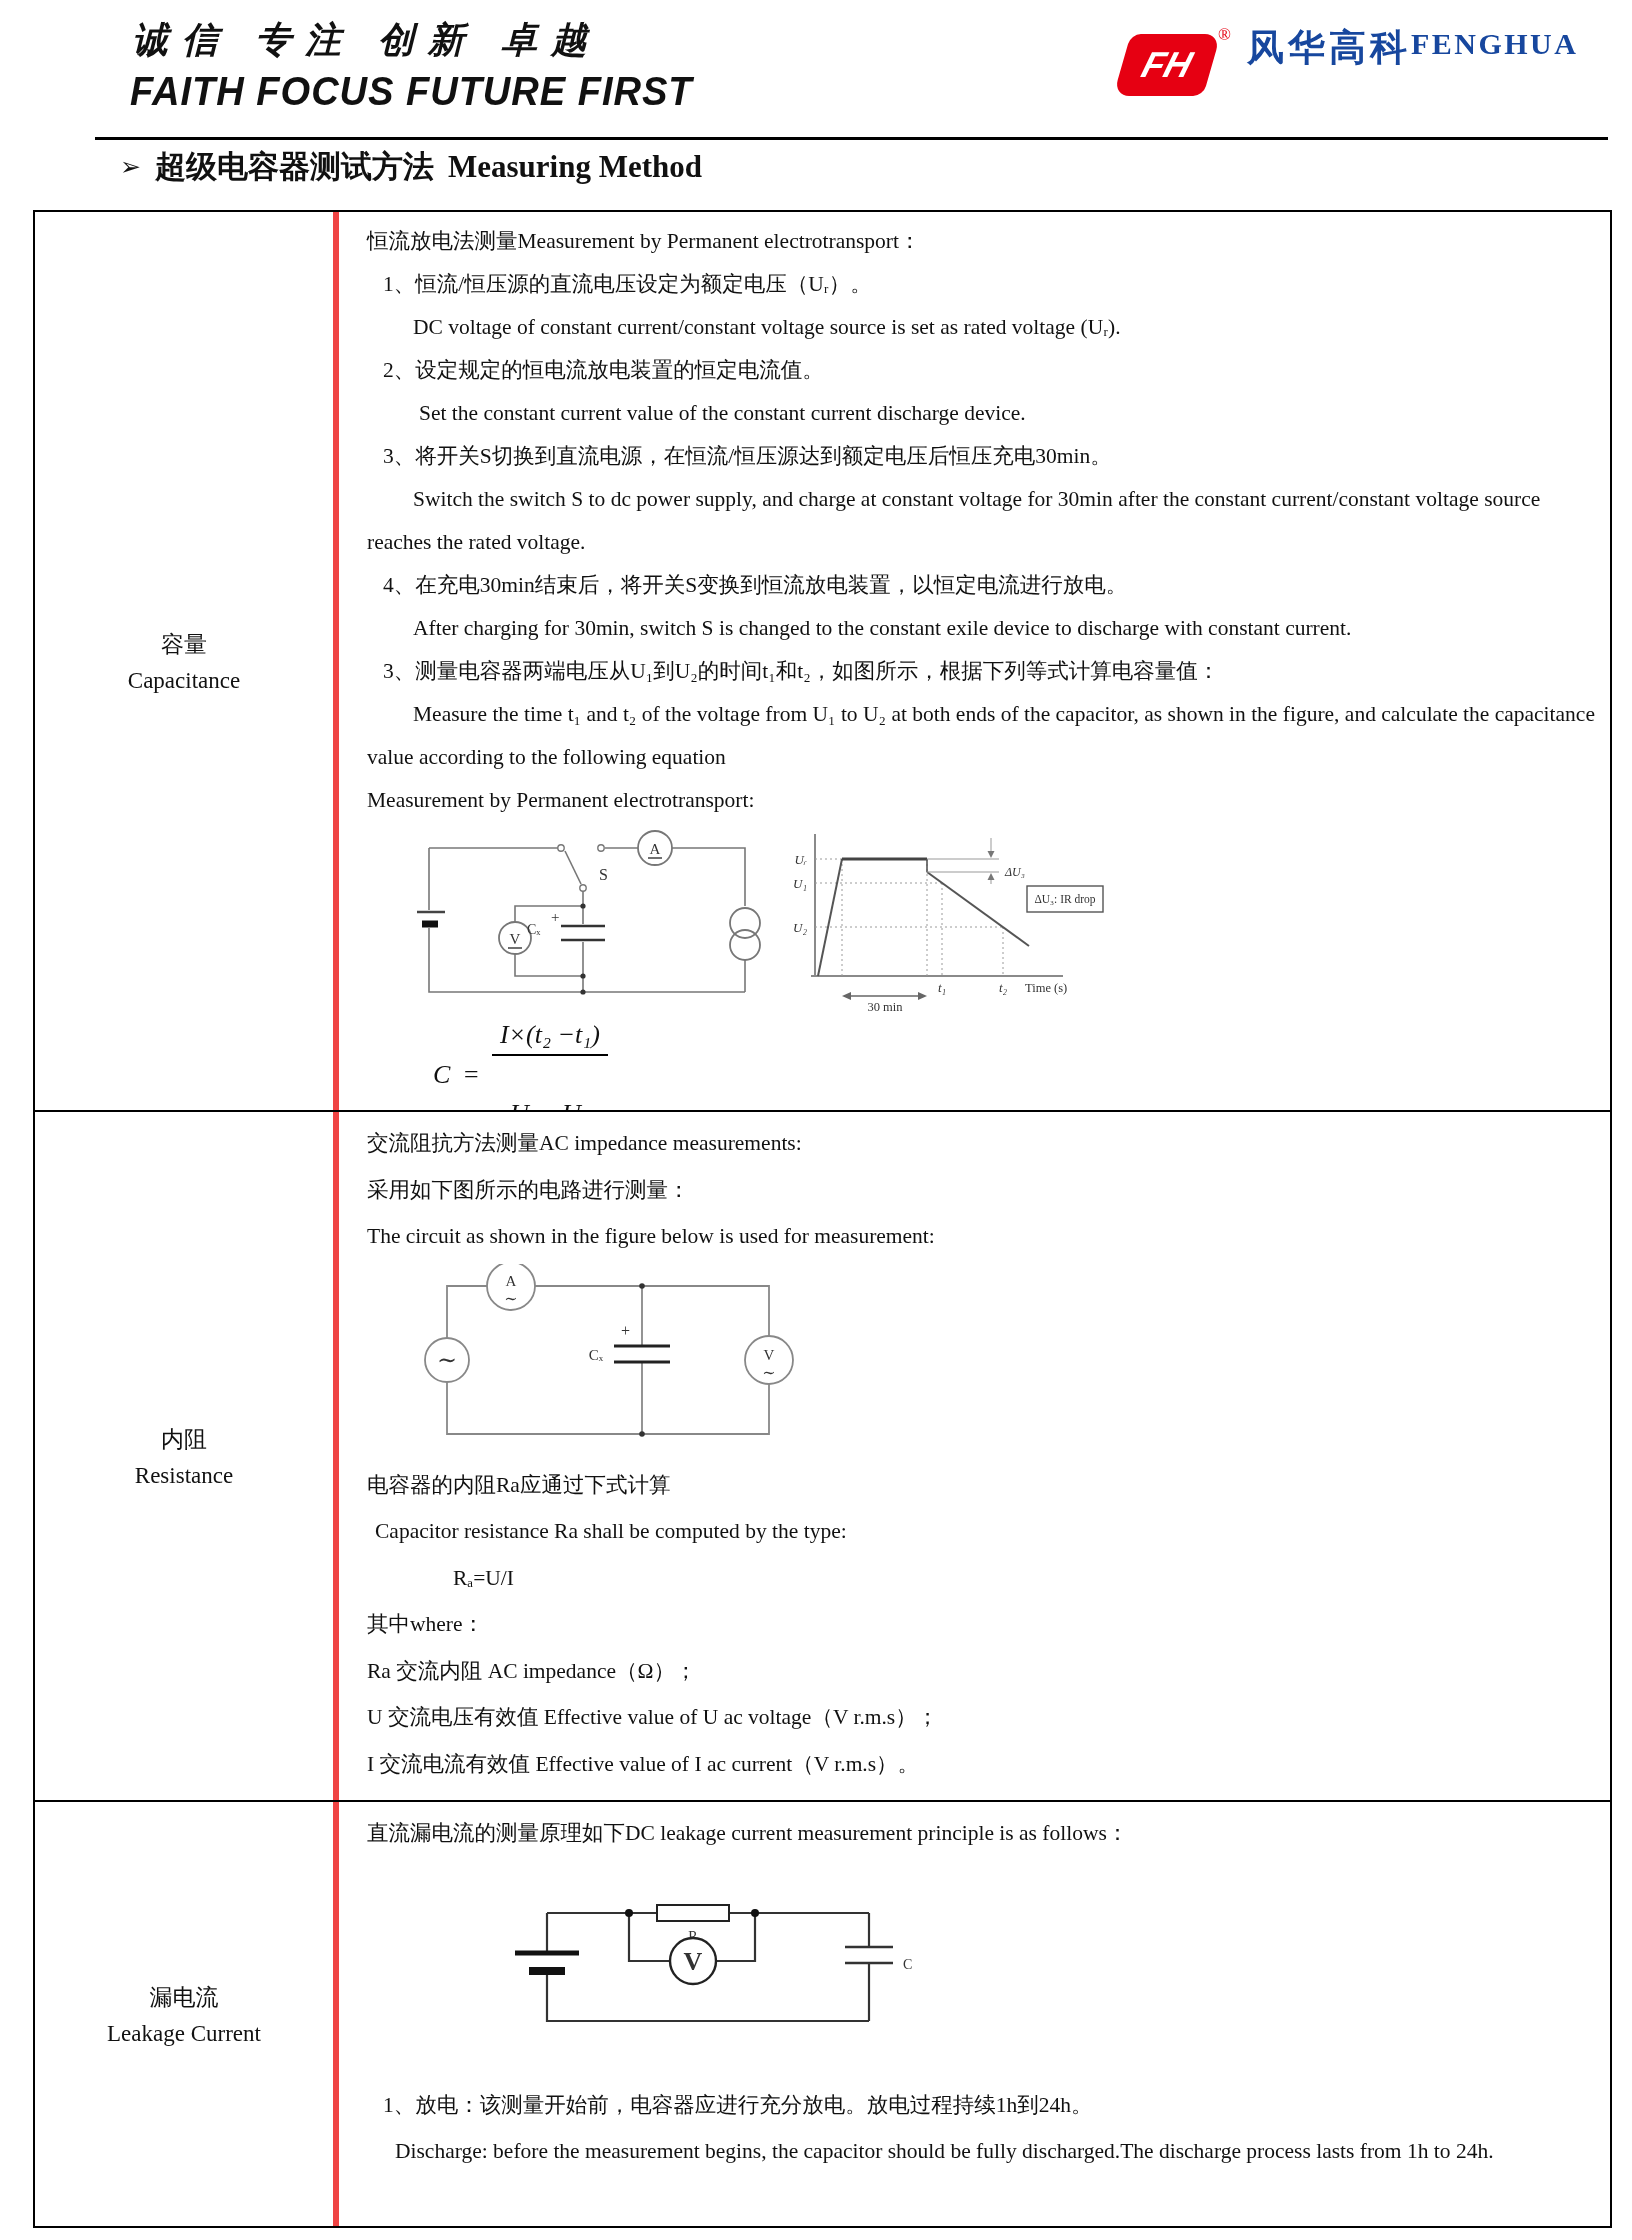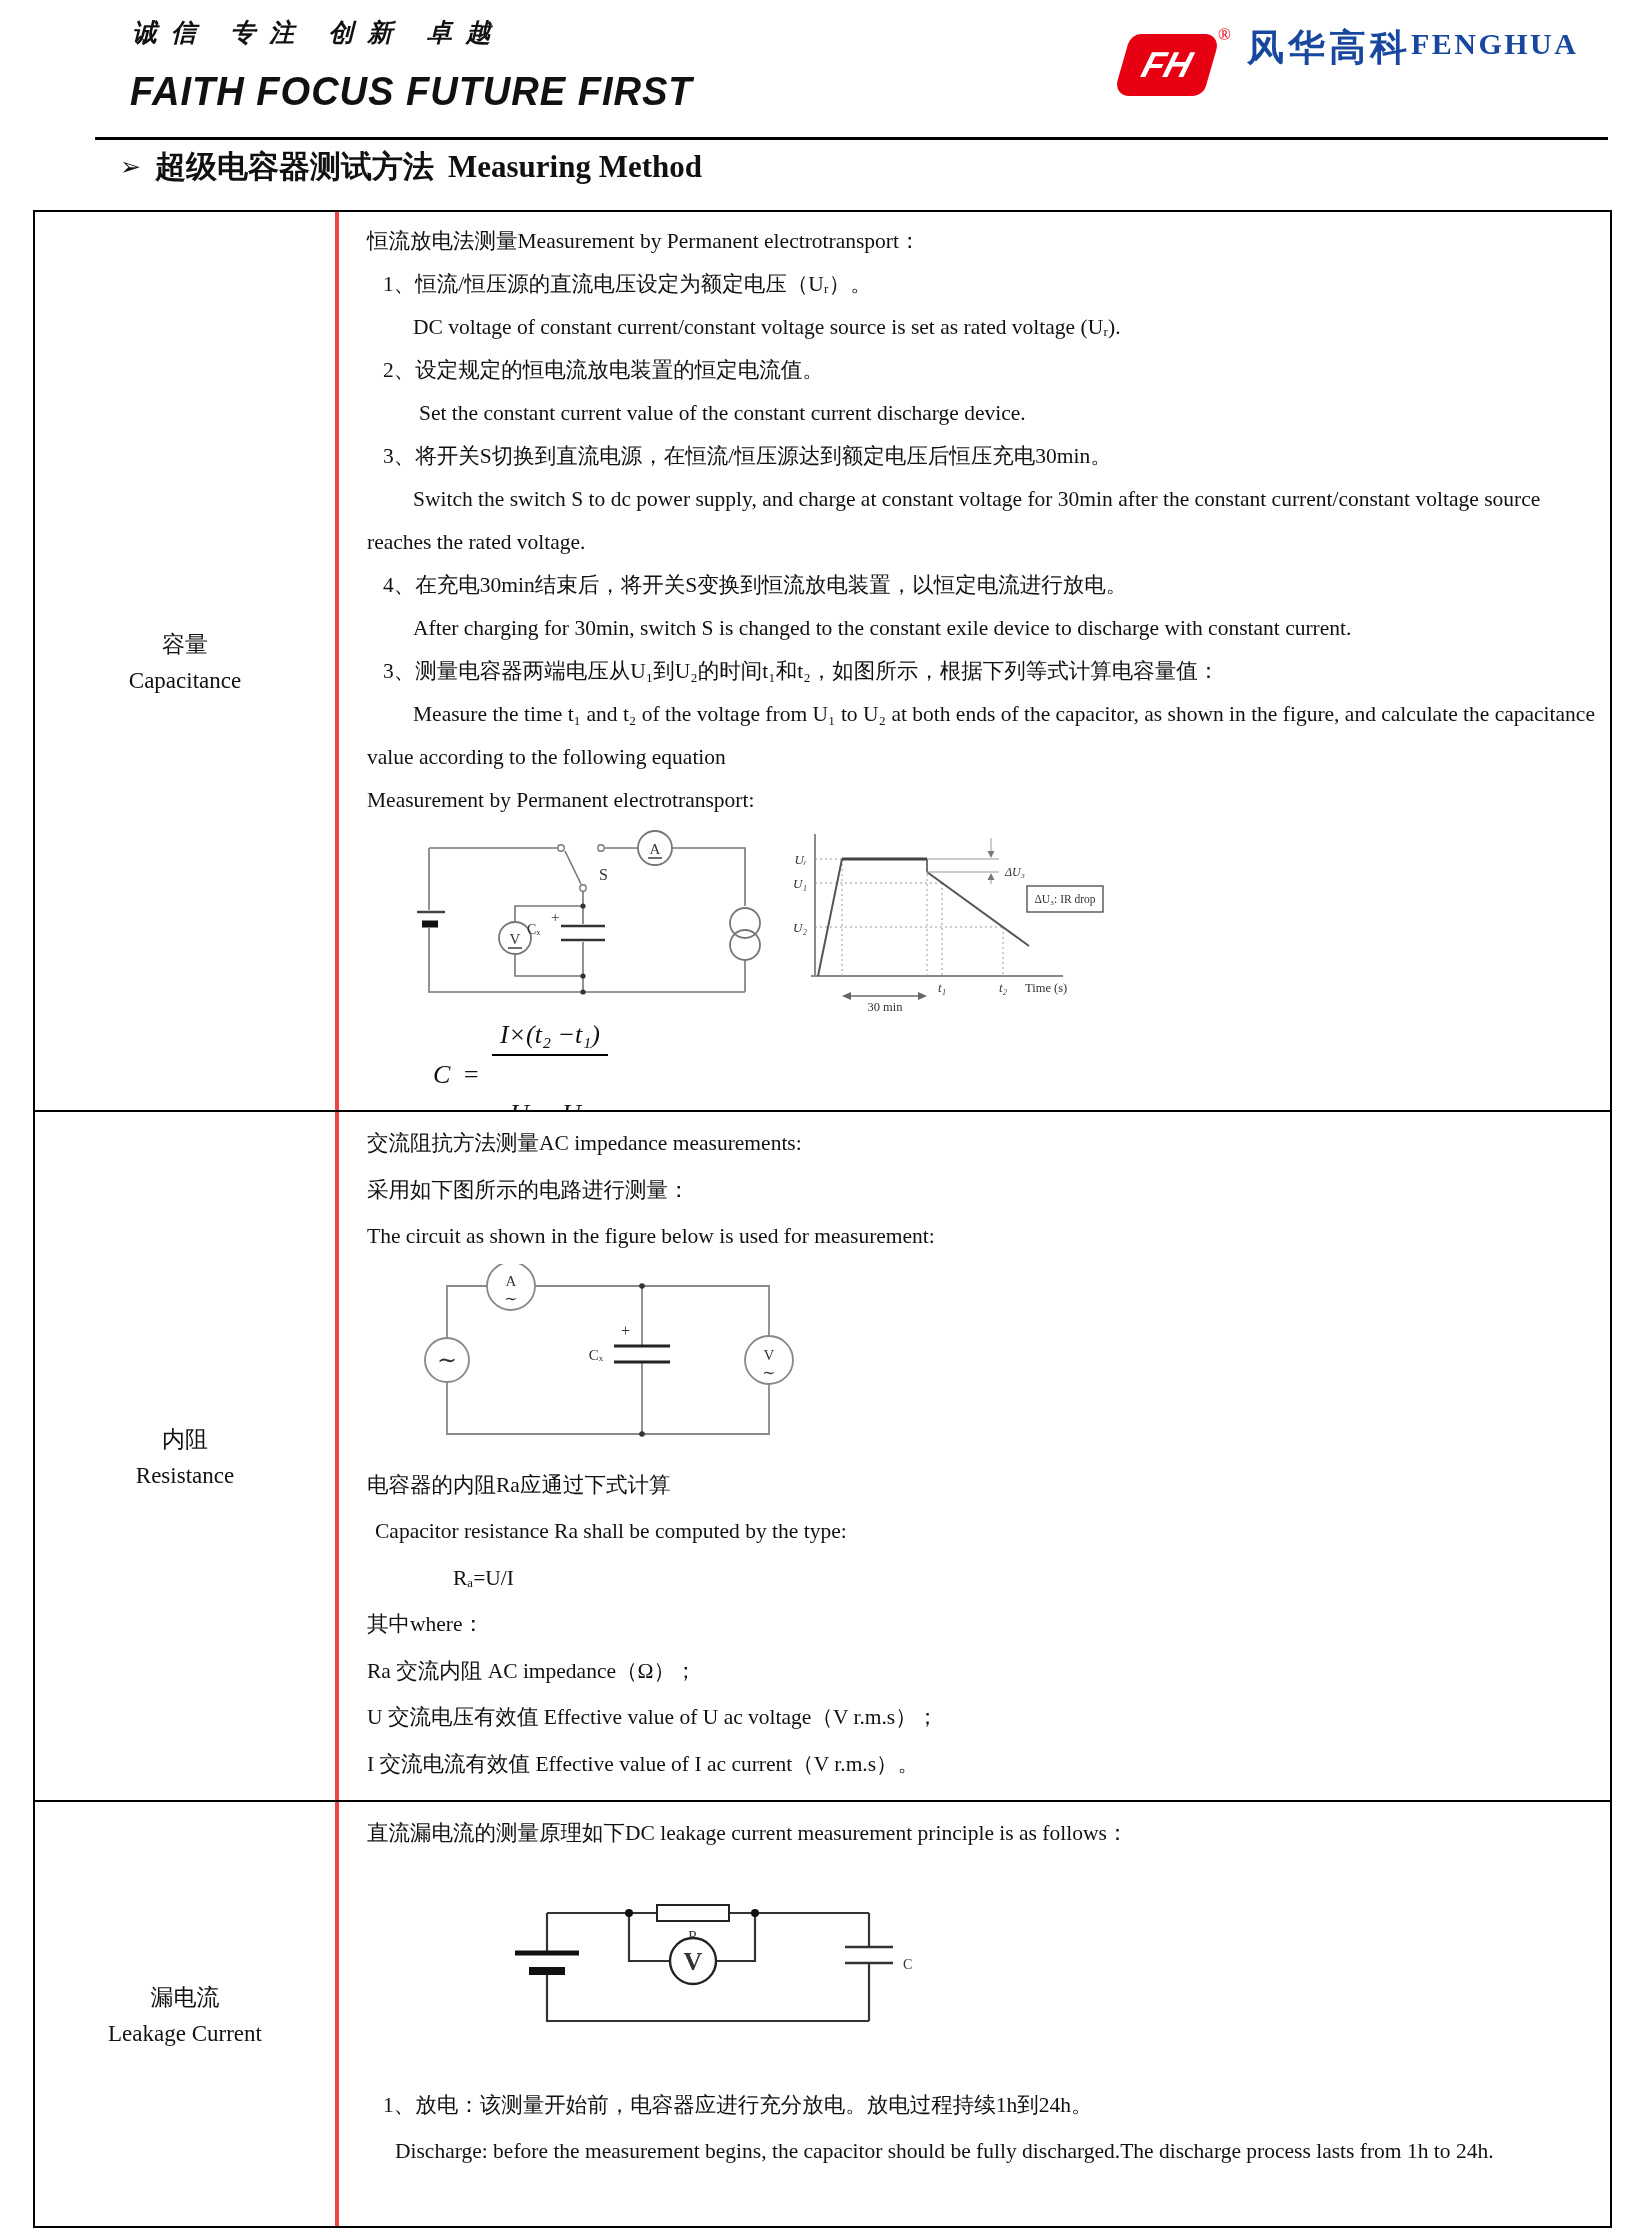--- a/index.html
+++ b/index.html
@@ -1,19 +1,19 @@
 <!DOCTYPE html>
 <html><head>
 <meta charset="utf-8">
 <style>
   html,body{margin:0;padding:0;background:#e8e8e8;}
   .page{position:relative;width:1632px;height:2240px;background:#ffffff;margin:0 auto;overflow:hidden;
         font-family:"Liberation Serif","DejaVu Serif","DejaVu Sans",serif;color:#111;}
   
-  .slogan-cn{position:absolute;left:132px;top:16px;font-size:25px;font-style:italic;font-weight:bold;
+  .slogan-cn{position:absolute;left:132px;top:16px;font-size:36px;font-style:italic;font-weight:bold;
              letter-spacing:14px;white-space:nowrap;}
   .slogan-en{position:absolute;left:130px;top:68px;font-size:41px;font-style:italic;font-weight:bold;
              font-family:"Liberation Sans","DejaVu Sans",sans-serif;letter-spacing:1px;
              transform:scaleX(.93);transform-origin:left;white-space:nowrap;}
   .logo{position:absolute;left:1122px;top:24px;display:flex;align-items:flex-start;gap:6px;}
   .logo-mark{display:flex;width:90px;height:62px;background:#e60012;transform:skewX(-16deg);
              border-radius:10px 16px 10px 16px;align-items:center;justify-content:center;margin-top:10px;}
   .logo-mark-text{color:#fff;font:italic 800 36px "Liberation Sans","DejaVu Sans",sans-serif;}
   .logo-reg{color:#e60012;font-size:17px;line-height:1;margin-top:2px;}
   .logo-names{display:flex;margin-left:10px;margin-top:4px;
@@ -23,21 +23,21 @@
   .rule{position:absolute;left:95px;top:137px;width:1513px;height:3px;background:#000;}
   
   .title{position:absolute;left:120px;top:146px;display:flex;align-items:baseline;gap:14px;
          font-size:31px;font-weight:bold;}
   .title .bullet{font-size:25px;transform:translateY(-2px);}
   
   .mtable{position:absolute;left:33px;top:210px;width:1575px;border:2px solid #000;}
   .mrow{display:grid;grid-template-columns:304px 1fr;}
   .mrow + .mrow{border-top:2px solid #000;}
   .r1{height:898px;} .r2{height:688px;} .r3{height:424px;}
-  .label-cell{border-right:4px solid #ef4444;display:flex;flex-direction:column;align-items:center;
+  .label-cell{border-right:6px solid #ef4444;display:flex;flex-direction:column;align-items:center;
               justify-content:center;gap:8px;font-size:23px;text-align:center;}
   .content-cell{padding:8px 14px 0 28px;font-size:21.5px;overflow:hidden;}
   .content-cell p{margin:0;}
   .r1 .content-cell p{line-height:43px;}
   .r2 .content-cell p,.r3 .content-cell p{line-height:46.5px;}
   p.i1{padding-left:16px;} p.i1b{padding-left:28px;} p.ib{padding-left:8px;}
   p.i2{padding-left:46px;} p.i2b{padding-left:52px;} p.i3{padding-left:86px;}
   p.hang{text-indent:46px;}
   
   .fig1{margin:4px 0 0 48px;display:block;}

